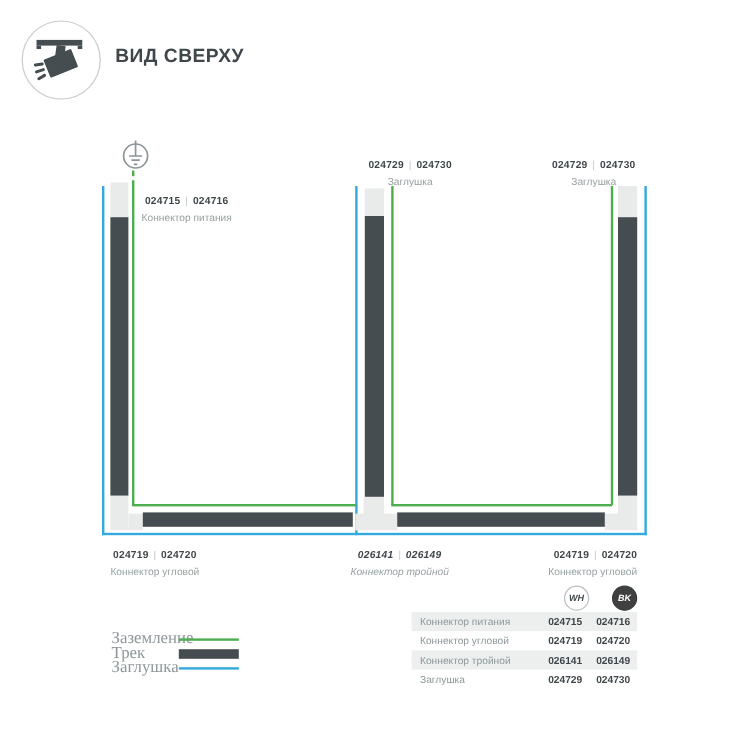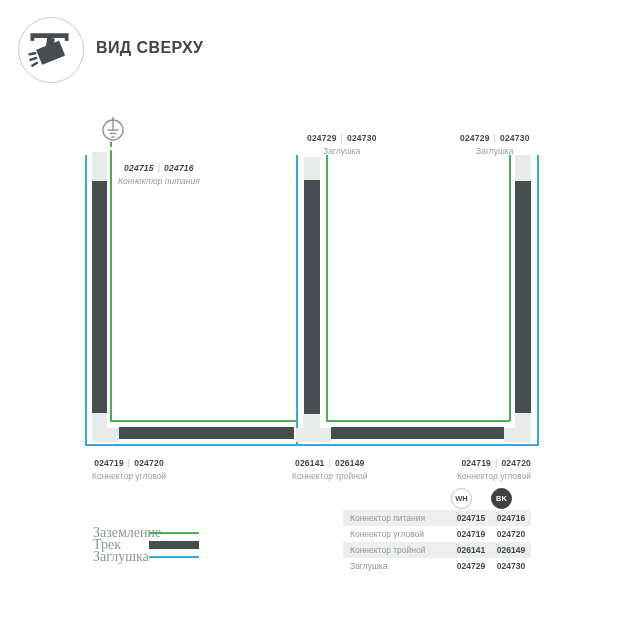--- a/index.html
+++ b/index.html
@@ -29,21 +29,21 @@
   .leg-row{display:flex;align-items:center;height:12px;}
   .leg-label{width:56px;font-size:14px;color:#8d9799;font-family:Liberation Serif, serif;}
   .leg-swatch{width:50px;}
   .sw-green{height:0;border-top:2px solid #4cae4f;}
   .sw-track{height:8px;background:#454d50;}
   .sw-blue{height:0;border-top:2px solid #33a9dc;}
   
   .ptable{left:343px;top:486px;width:188px;font-size:8.5px;}
   .pt-head{display:flex;align-items:center;height:24px;}
   .pt-head .sp{flex:1;}
-  .col-circ{width:40px;display:flex;justify-content:flex-start;}
+  .col-circ{width:40px;display:flex;justify-content:flex-end;font-style:italic;}
   .circ{width:19px;height:19px;border-radius:50%;display:flex;align-items:center;justify-content:center;
         font-size:7.5px;font-weight:bold;}
   .circ.wh{background:#fff;border:1.2px solid #b9bfc0;color:#3f474a;}
   .circ.bk{background:#404040;border:1.2px solid #363d40;color:#fff;}
   .pt-row{display:flex;align-items:center;height:16px;}
   .pt-row.alt{background:#edefef;}
   .pt-name{flex:1;color:#8d9799;padding-left:7px;}
   .pt-val{width:40px;text-align:center;font-weight:bold;color:#3f474a;}
   svg{display:block;}
 </style>
@@ -105,37 +105,37 @@
     <div class="abs conn" style="left:296px;top:428px;width:35px;height:14px;"></div>
     <div class="abs conn" style="left:515px;top:413px;width:16px;height:29px;"></div>
     <div class="abs conn" style="left:504px;top:428px;width:11px;height:14px;"></div>
 
     <div class="abs track" style="left:92px;top:181px;width:15px;height:232px;"></div>
     <div class="abs track" style="left:304px;top:180px;width:16px;height:234px;"></div>
     <div class="abs track" style="left:515px;top:181px;width:16px;height:232px;"></div>
     <div class="abs track" style="left:119px;top:427px;width:175px;height:12px;"></div>
     <div class="abs track" style="left:331px;top:427px;width:173px;height:12px;"></div>
 
-    <div class="abs lbl" style="left:118px;top:156px;font-style:italic;">
+    <div class="abs lbl" style="left:118px;top:156px;">
       <div><span class="num">024715</span><span class="num sep">|</span><span class="num">024716</span></div>
       <div class="nm">Коннектор питания</div>
     </div>
     <div class="abs lbl" style="left:307px;top:126px;">
       <div><span class="num">024729</span><span class="num sep">|</span><span class="num">024730</span></div>
       <div class="nm">Заглушка</div>
     </div>
     <div class="abs lbl" style="left:460px;top:126px;">
       <div><span class="num">024729</span><span class="num sep">|</span><span class="num">024730</span></div>
       <div class="nm">Заглушка</div>
     </div>
     <div class="abs lbl" style="left:92px;top:451px;">
       <div><span class="num">024719</span><span class="num sep">|</span><span class="num">024720</span></div>
       <div class="nm">Коннектор угловой</div>
     </div>
-    <div class="abs lbl" style="left:292px;top:451px;">
+    <div class="abs lbl" style="left:292px;top:451px;font-style:italic;">
       <div><span class="num">026141</span><span class="num sep">|</span><span class="num">026149</span></div>
       <div class="nm">Коннектор тройной</div>
     </div>
     <div class="abs lbl right" style="left:411px;top:451px;width:120px;">
       <div><span class="num">024719</span><span class="num sep">|</span><span class="num">024720</span></div>
       <div class="nm">Коннектор угловой</div>
     </div>
   </div>
 
   <div class="abs legend">

